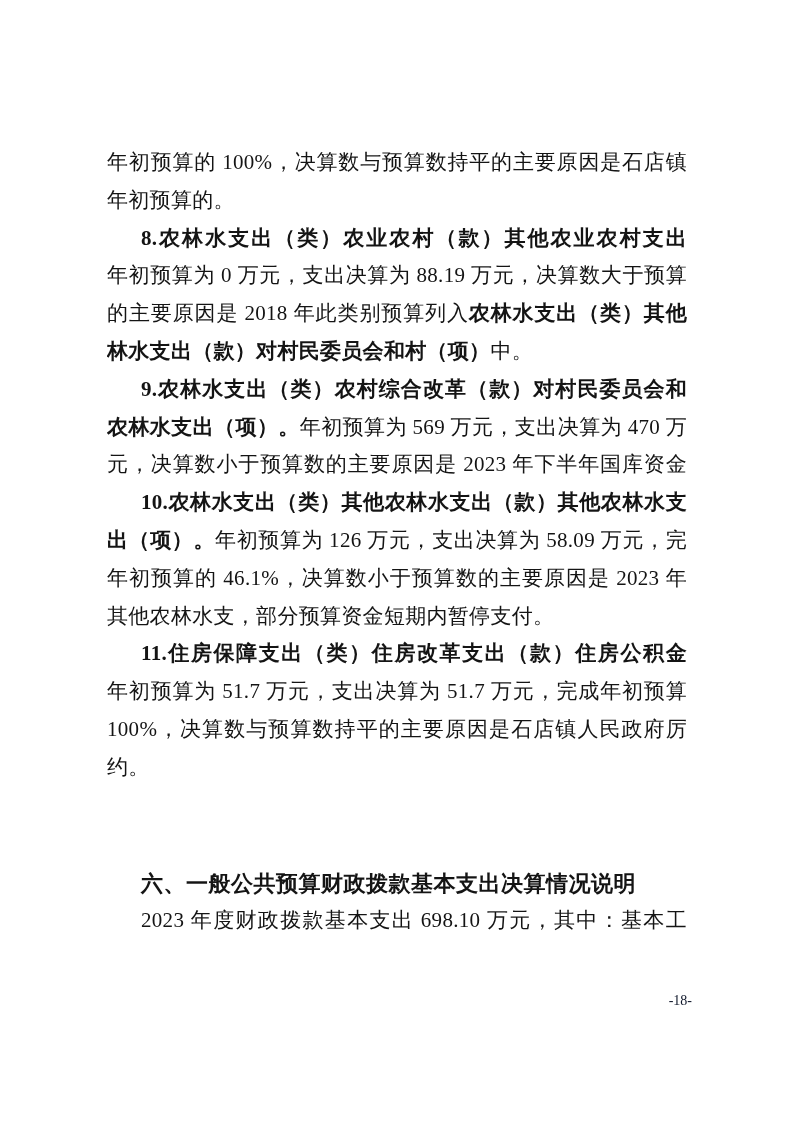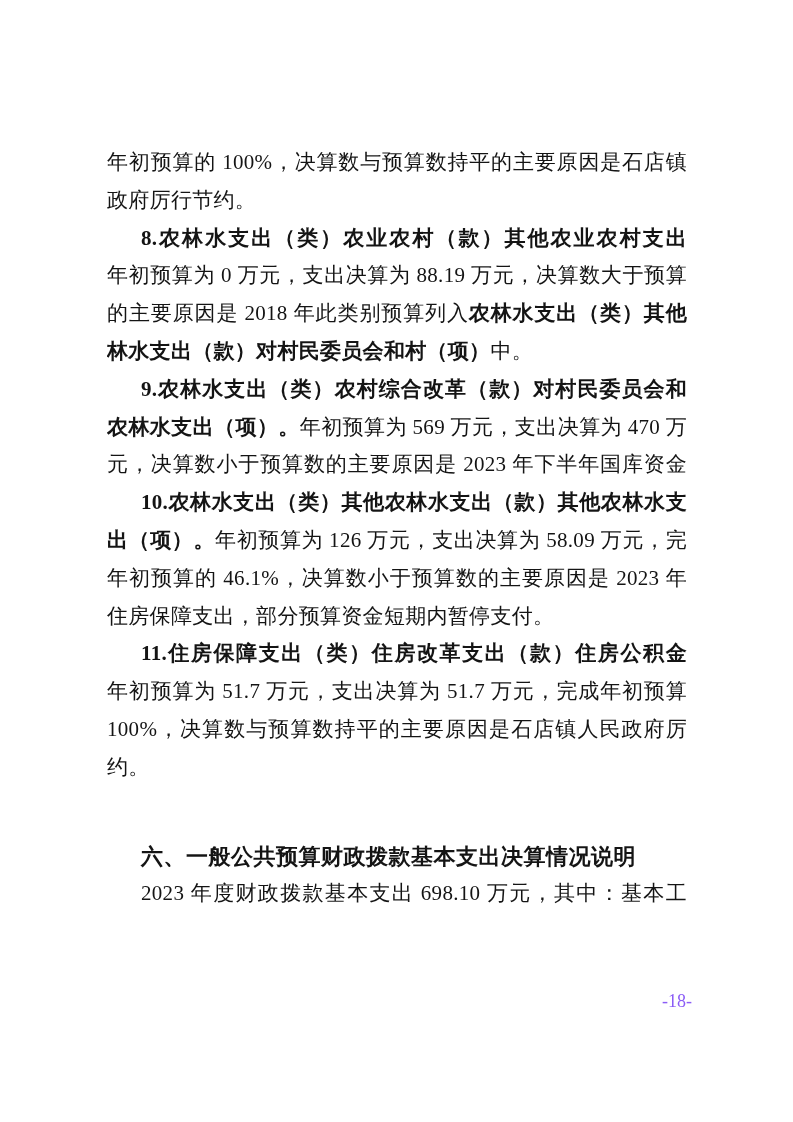--- a/index.html
+++ b/index.html
@@ -43,50 +43,50 @@
     text-indent: 34px;
   }
   .line .bold {
     font-weight: 700;
   }
   .line.heading {
     font-family: "Liberation Sans", "DejaVu Sans", sans-serif;
     font-weight: 700;
     font-size: 22px;
     letter-spacing: 0.5px;
-    margin-top: 51px;
+    margin-top: 78px;
   }
   .page-number {
     position: absolute;
     top: 990px;
     right: 101px;
-    font-size: 18px;
+    font-size: 14px;
     line-height: 22px;
     font-family: "Liberation Serif", "DejaVu Serif", serif;
-    color: #8b5cf6;
+    color: #0f172a;
   }
 </style>
 </head>
 <body>
 
 <div class="page">
   <div class="doc-body" id="doc-body">
       <div class="line body justify"><span>年初预算的 100%，决算数与预算数持平的主要原因是石店镇人民</span></div>
-      <div class="line body"><span>政府厉行节约。</span></div>
+      <div class="line body"><span>年初预算的。</span></div>
       <div class="line body indent justify"><span class="bold">8.农林水支出（类）农业农村（款）其他农业农村支出（项）。</span></div>
       <div class="line body justify"><span>年初预算为 0 万元，支出决算为 88.19 万元，决算数大于预算数</span></div>
       <div class="line body justify"><span>的主要原因是 2018 年此类别预算列入</span><span class="bold">农林水支出（类）其他农</span></div>
       <div class="line body"><span class="bold">林水支出（款）对村民委员会和村（项）</span><span>中。</span></div>
       <div class="line body indent justify"><span class="bold">9.农林水支出（类）农村综合改革（款）对村民委员会和村</span></div>
       <div class="line body justify"><span class="bold">农林水支出（项）。</span><span>年初预算为 569 万元，支出决算为 470 万</span></div>
       <div class="line body justify"><span>元，决算数小于预算数的主要原因是 2023 年下半年国库资金不</span></div>
       <div class="line body indent justify"><span class="bold">10.农林水支出（类）其他农林水支出（款）其他农林水支</span></div>
       <div class="line body justify"><span class="bold">出（项）。</span><span>年初预算为 126 万元，支出决算为 58.09 万元，完成</span></div>
       <div class="line body justify"><span>年初预算的 46.1%，决算数小于预算数的主要原因是 2023 年下半</span></div>
-      <div class="line body"><span>住房保障支出，部分预算资金短期内暂停支付。</span></div>
+      <div class="line body"><span>其他农林水支，部分预算资金短期内暂停支付。</span></div>
       <div class="line body indent justify"><span class="bold">11.住房保障支出（类）住房改革支出（款）住房公积金（项）。</span></div>
       <div class="line body justify"><span>年初预算为 51.7 万元，支出决算为 51.7 万元，完成年初预算的</span></div>
       <div class="line body justify"><span>100%，决算数与预算数持平的主要原因是石店镇人民政府厉行节</span></div>
       <div class="line body"><span>约。</span></div>
       <div class="line heading indent"><span class="bold">六、一般公共预算财政拨款基本支出决算情况说明</span></div>
       <div class="line body indent justify"><span>2023 年度财政拨款基本支出 698.10 万元，其中：基本工资、</span></div>
     </div>
   <div class="page-number">-18-</div>
 </div>
 

